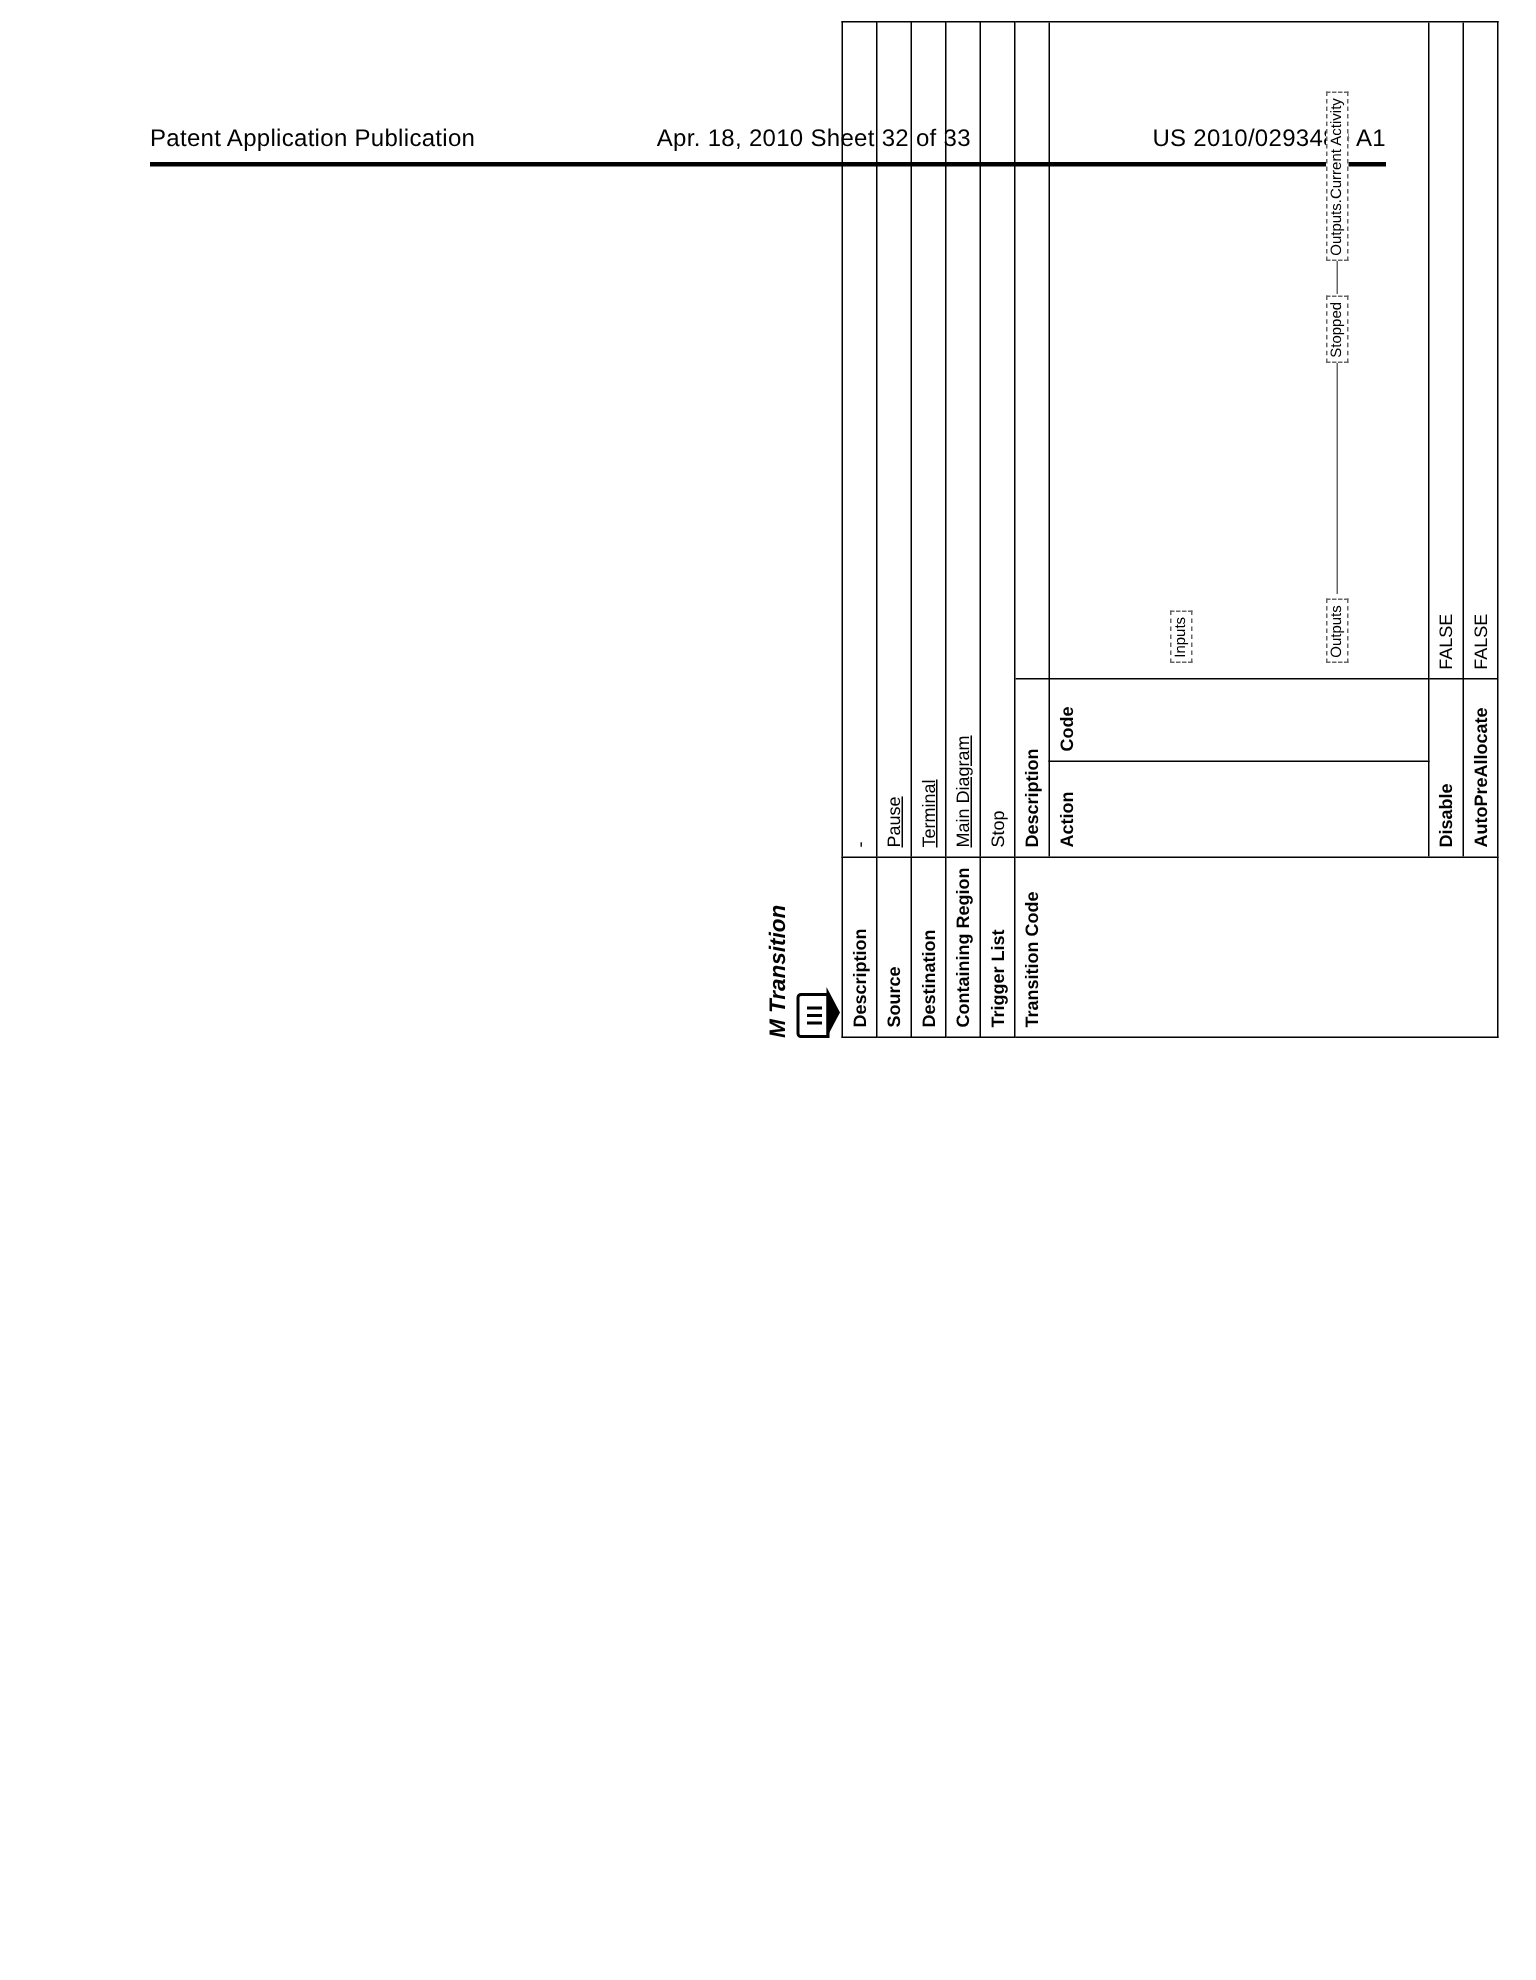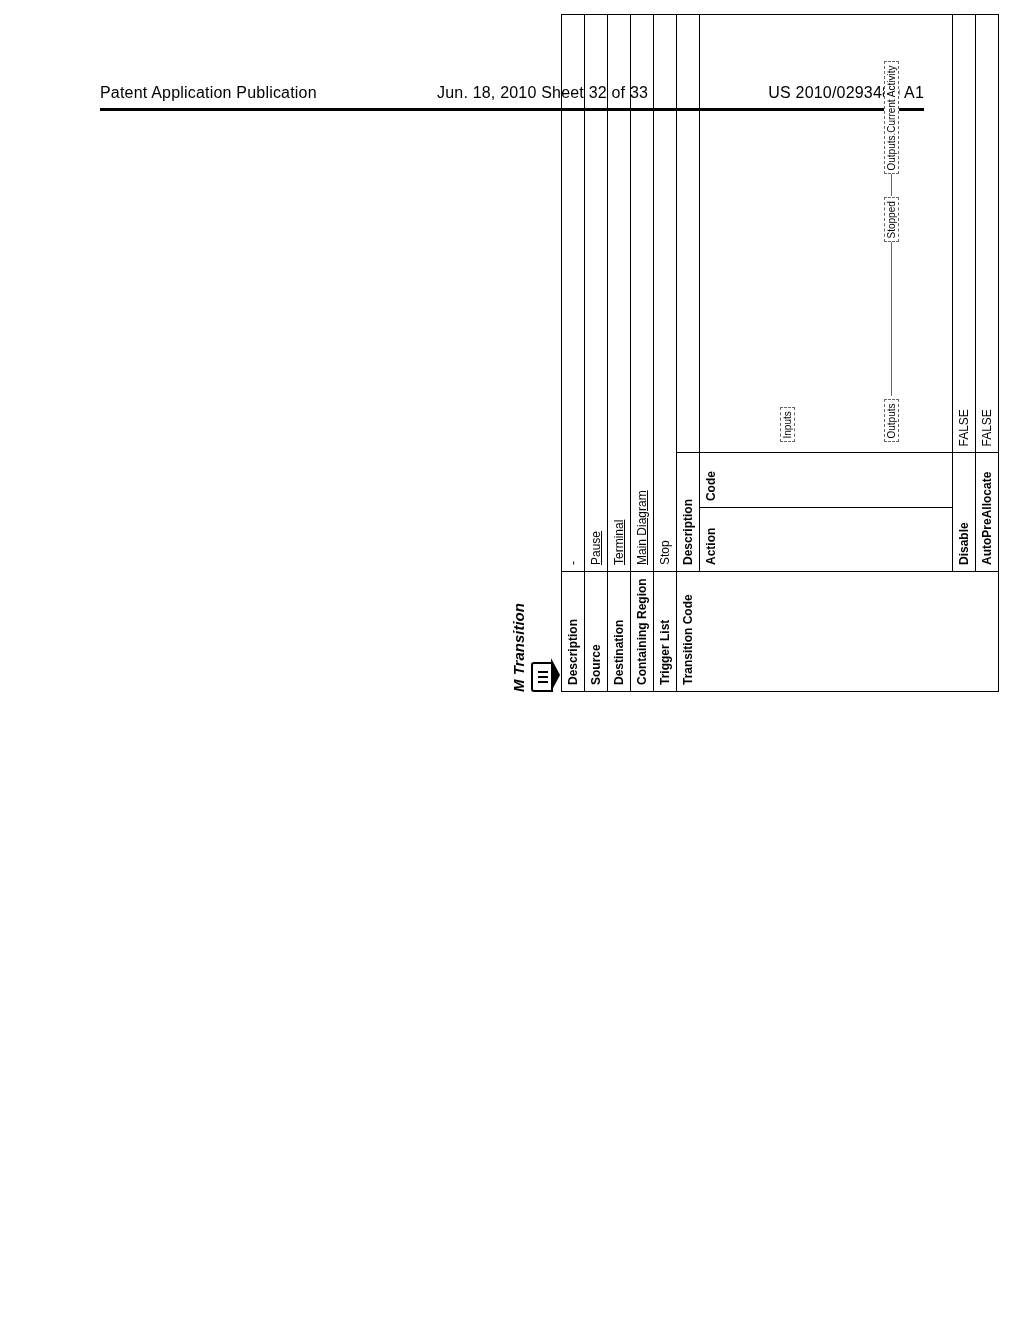--- a/index.html
+++ b/index.html
@@ -45,21 +45,21 @@
   .wire2::before { content: ""; position: absolute; left: 0; right: 0; top: 0; border-top: 1px solid #666; }
 
   .footer2 td.lbl2 { font-weight: bold; font-size: 12px; width: 118px; }
 </style>
 </head>
 <body>
 
 <div class="page">
   <div class="header">
     <span>Patent Application Publication</span>
-    <span>Jun. 18, 2010  Sheet 32 of 33</span>
+    <span>Apr. 18, 2010  Sheet 32 of 33</span>
     <span>US 2010/0293480 A1</span>
   </div>
   <div class="header-rule"></div>
 
   <div class="figure-wrap">
     <div class="title-row">
       <span class="title">M Transition</span>
     </div>
     <div class="icon-block">
       <span class="bar"></span>

